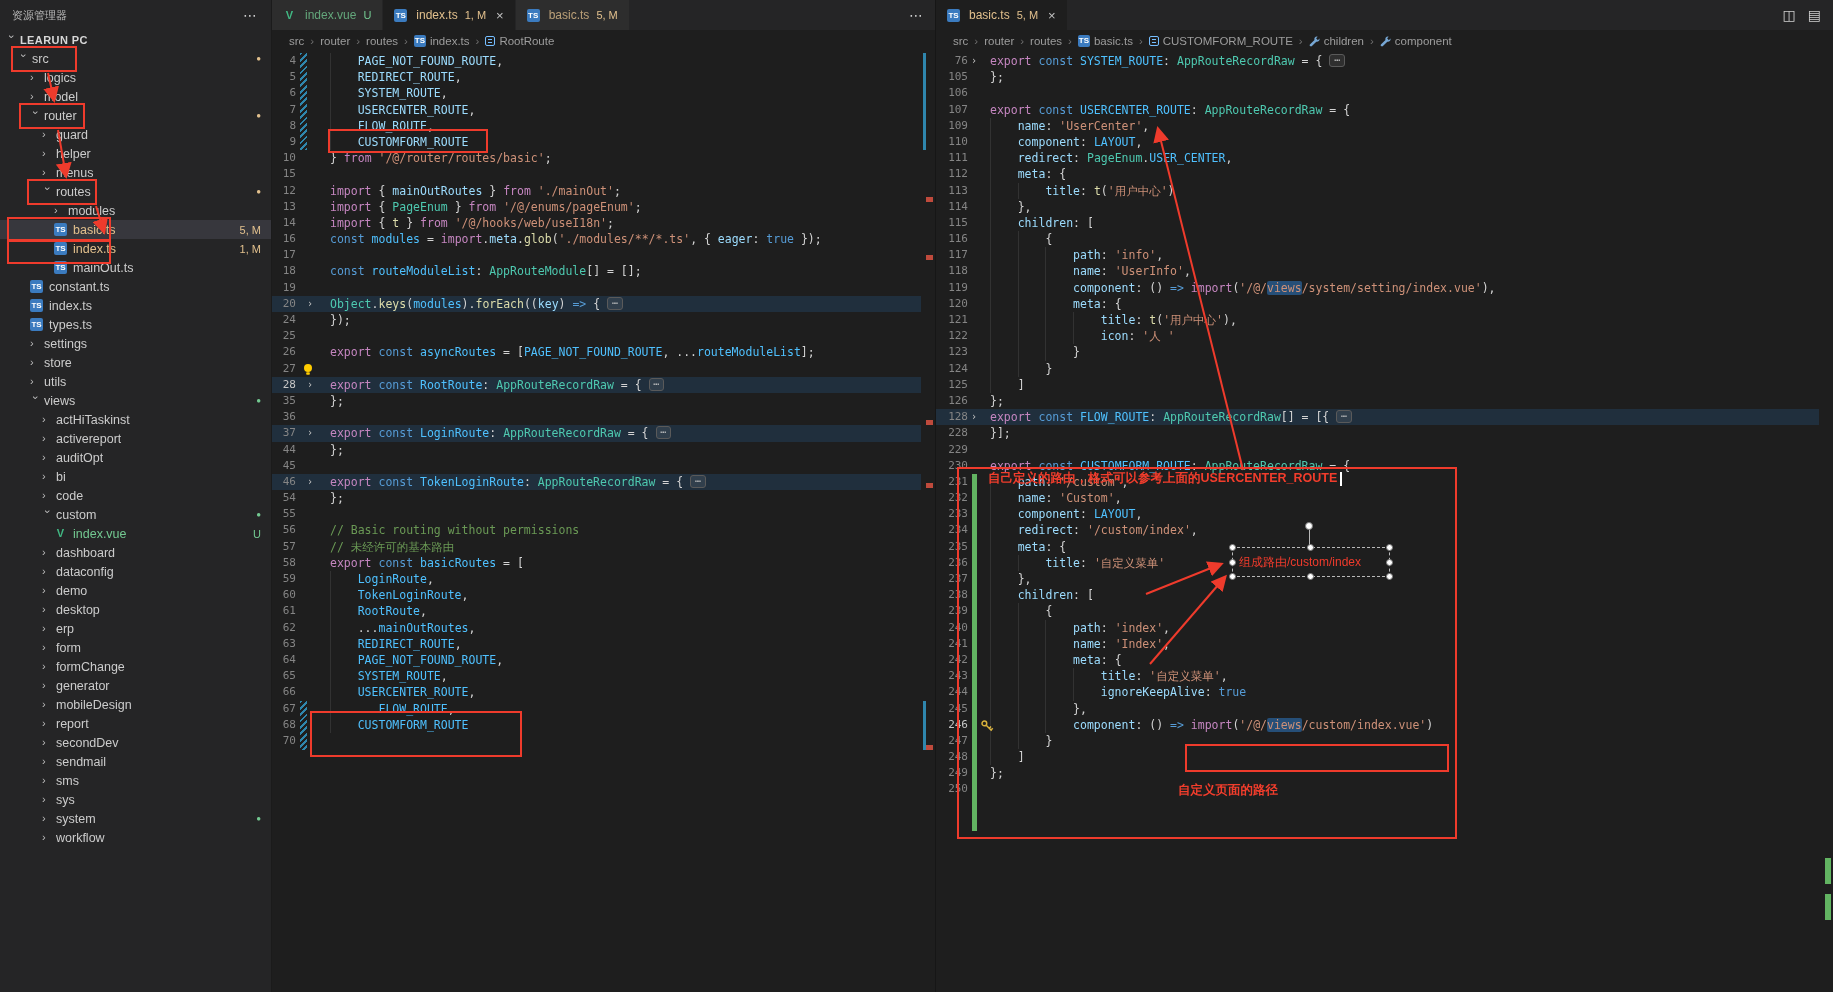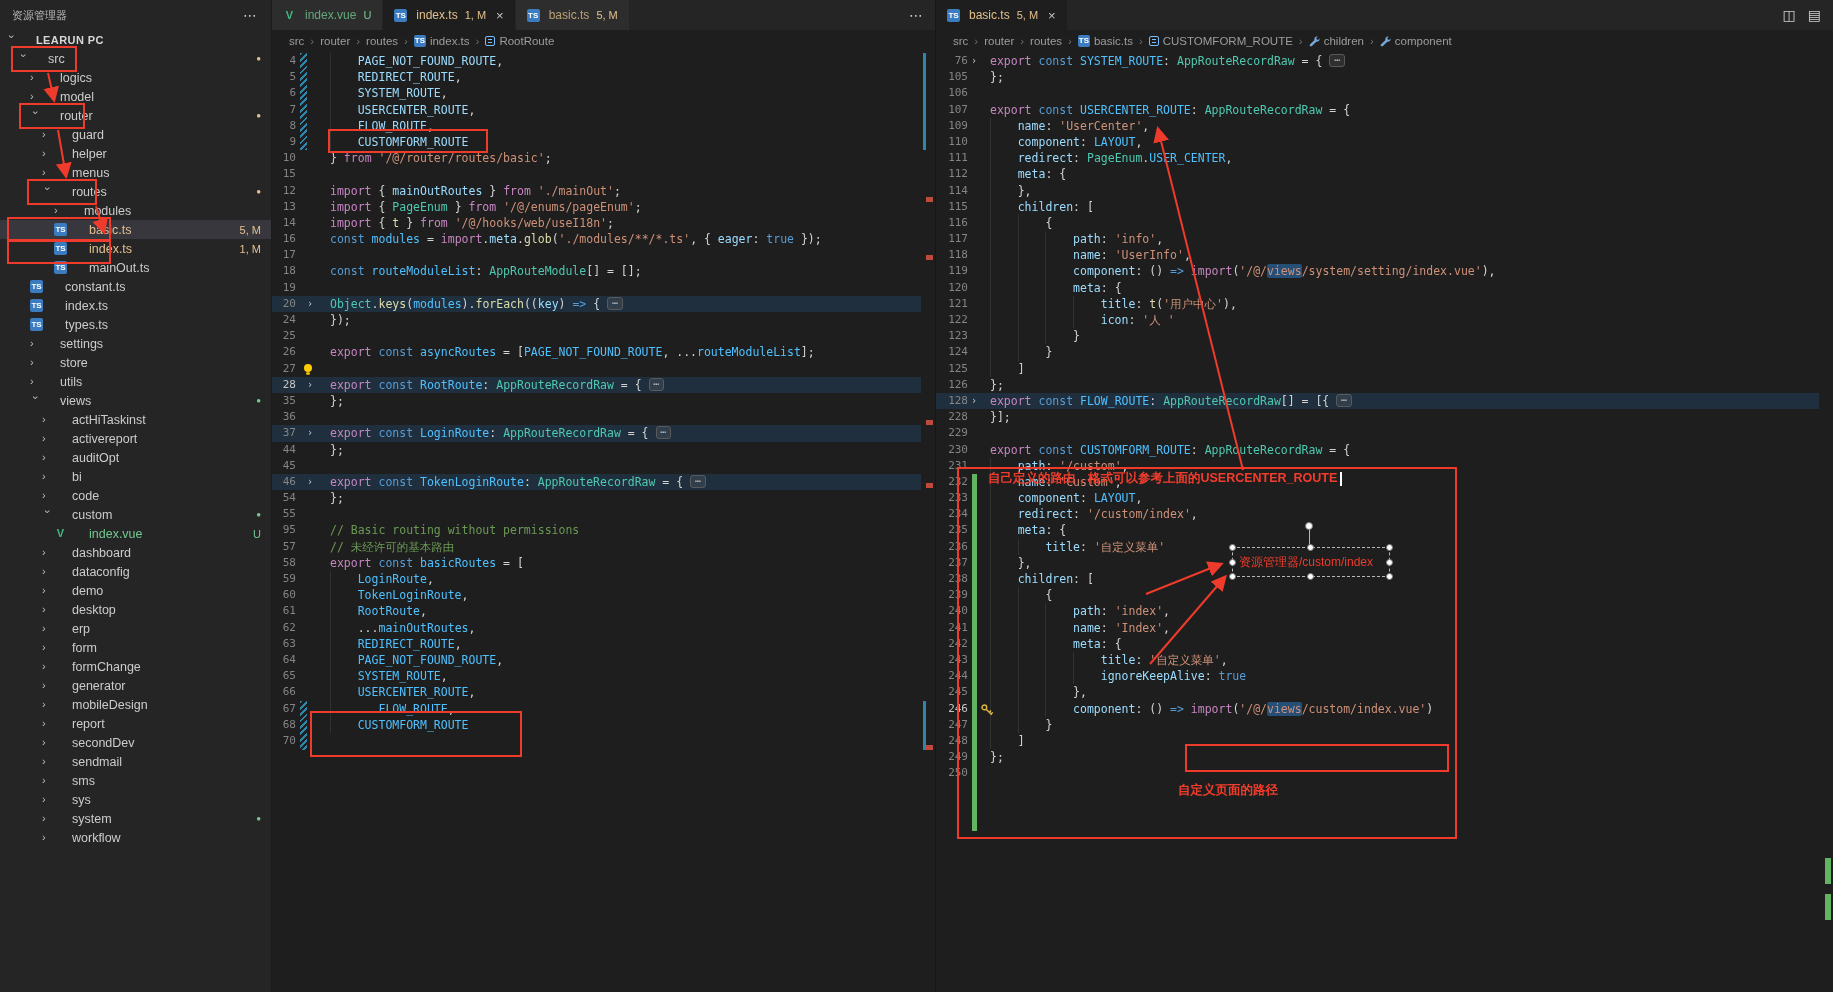--- a/index.html
+++ b/index.html
@@ -12,21 +12,21 @@
 .sb-header{height:30px;display:flex;align-items:center;padding:0 14px 0 12px;font-size:11px;color:#b8b8b8}
 .sb-more{margin-left:auto;color:#cfcfcf;font-size:14px;cursor:pointer}
 .tree{position:absolute;top:30px;left:0;right:0;bottom:0;overflow:hidden;font-size:12.5px}
 .trow{display:flex;align-items:center;height:19px;padding-right:10px;color:#cccccc;white-space:nowrap;cursor:pointer}
 .trow.sel{background:#37373d}
 .chev{display:inline-block;width:12px;flex:none;color:#bdbdbd;font-size:11px;line-height:1;transform-origin:45% 55%}
 .chev.exp{transform:rotate(90deg)}
 .tsbadge{flex:none;width:13px;height:13px;margin-right:4px;border-radius:2px;background:#3b7bbf;color:#fff;
   font-size:8px;font-weight:bold;line-height:13px;text-align:center;font-family:"Liberation Sans",sans-serif}
 .vuebadge{flex:none;width:13px;height:13px;margin-right:4px;color:#41b883;font-size:11px;font-weight:bold;line-height:13px;text-align:center}
-.tlabel{margin-left:18px;overflow:hidden;text-overflow:ellipsis}
+.tlabel{margin-left:2px;overflow:hidden;text-overflow:ellipsis}
 .tlabel.bold{font-weight:bold;font-size:11px;letter-spacing:.4px;color:#d8d8d8}
 .tbadge{margin-left:auto;font-size:11px}
 .tdot{margin-left:auto;font-size:8px;line-height:1}
 
 
 .group{position:absolute;top:0;height:100%;background:#1e1e1e}
 .group.mid{left:272px;width:663px}
 .group.rightg{left:935px;width:898px;border-left:1px solid #161616}
 .tabbar{height:30px;background:#252526;display:flex;align-items:stretch}
 .tabs{display:flex}
@@ -356,21 +356,21 @@
               </svg></span><span class="ct"></span></div>
           <div class="cl foldbg cur"><span class="ln">28</span><span class="fm chevfold">›</span><span class="ct"><span class="tk-kw">export</span><span class="tk-cb"> const</span><span class="tk-cvar"> RootRoute</span><span class="tk-pun">: </span><span class="tk-type">AppRouteRecordRaw</span><span class="tk-pun"> = {</span><span class="tk-fold">⋯</span></span></div>
           <div class="cl"><span class="ln">35</span><span class="fm"></span><span class="ct"><span class="tk-pun">};</span></span></div>
           <div class="cl"><span class="ln">36</span><span class="fm"></span><span class="ct"></span></div>
           <div class="cl foldbg"><span class="ln">37</span><span class="fm chevfold">›</span><span class="ct"><span class="tk-kw">export</span><span class="tk-cb"> const</span><span class="tk-cvar"> LoginRoute</span><span class="tk-pun">: </span><span class="tk-type">AppRouteRecordRaw</span><span class="tk-pun"> = {</span><span class="tk-fold">⋯</span></span></div>
           <div class="cl"><span class="ln">44</span><span class="fm"></span><span class="ct"><span class="tk-pun">};</span></span></div>
           <div class="cl"><span class="ln">45</span><span class="fm"></span><span class="ct"></span></div>
           <div class="cl foldbg"><span class="ln">46</span><span class="fm chevfold">›</span><span class="ct"><span class="tk-kw">export</span><span class="tk-cb"> const</span><span class="tk-cvar"> TokenLoginRoute</span><span class="tk-pun">: </span><span class="tk-type">AppRouteRecordRaw</span><span class="tk-pun"> = {</span><span class="tk-fold">⋯</span></span></div>
           <div class="cl"><span class="ln">54</span><span class="fm"></span><span class="ct"><span class="tk-pun">};</span></span></div>
           <div class="cl"><span class="ln">55</span><span class="fm"></span><span class="ct"></span></div>
-          <div class="cl"><span class="ln">95</span><span class="fm"></span><span class="ct"><span class="tk-com">// Basic routing without permissions</span></span></div>
+          <div class="cl"><span class="ln">56</span><span class="fm"></span><span class="ct"><span class="tk-com">// Basic routing without permissions</span></span></div>
           <div class="cl"><span class="ln">57</span><span class="fm"></span><span class="ct"><span class="tk-com">// 未经许可的基本路由</span></span></div>
           <div class="cl"><span class="ln">58</span><span class="fm"></span><span class="ct"><span class="tk-kw">export</span><span class="tk-cb"> const</span><span class="tk-cvar"> basicRoutes</span><span class="tk-pun"> = [</span></span></div>
           <div class="cl"><span class="ln">59</span><span class="fm"></span><span class="ct"><i class="guide" style="left: 0ch;"></i><span class="tk-cvar">    LoginRoute</span><span class="tk-pun">,</span></span></div>
           <div class="cl"><span class="ln">60</span><span class="fm"></span><span class="ct"><i class="guide" style="left: 0ch;"></i><span class="tk-cvar">    TokenLoginRoute</span><span class="tk-pun">,</span></span></div>
           <div class="cl"><span class="ln">61</span><span class="fm"></span><span class="ct"><i class="guide" style="left: 0ch;"></i><span class="tk-cvar">    RootRoute</span><span class="tk-pun">,</span></span></div>
           <div class="cl"><span class="ln">62</span><span class="fm"></span><span class="ct"><i class="guide" style="left: 0ch;"></i><span class="tk-pun">    ...</span><span class="tk-cvar">mainOutRoutes</span><span class="tk-pun">,</span></span></div>
           <div class="cl"><span class="ln">63</span><span class="fm"></span><span class="ct"><i class="guide" style="left: 0ch;"></i><span class="tk-cvar">    REDIRECT_ROUTE</span><span class="tk-pun">,</span></span></div>
           <div class="cl"><span class="ln">64</span><span class="fm"></span><span class="ct"><i class="guide" style="left: 0ch;"></i><span class="tk-cvar">    PAGE_NOT_FOUND_ROUTE</span><span class="tk-pun">,</span></span></div>
           <div class="cl"><span class="ln">65</span><span class="fm"></span><span class="ct"><i class="guide" style="left: 0ch;"></i><span class="tk-cvar">    SYSTEM_ROUTE</span><span class="tk-pun">,</span></span></div>
           <div class="cl"><span class="ln">66</span><span class="fm"></span><span class="ct"><i class="guide" style="left: 0ch;"></i><span class="tk-cvar">    USERCENTER_ROUTE</span><span class="tk-pun">,</span></span></div>
@@ -451,20 +451,21 @@
     <div class="editor rt-ed">
       <div class="lines" id="lines-right">
           <div class="cl"><span class="ln">76</span><span class="fm chevfold">›</span><span class="ct"><span class="tk-kw">export</span><span class="tk-cb"> const</span><span class="tk-cvar"> SYSTEM_ROUTE</span><span class="tk-pun">: </span><span class="tk-type">AppRouteRecordRaw</span><span class="tk-pun"> = {</span><span class="tk-fold">⋯</span></span></div>
           <div class="cl"><span class="ln">105</span><span class="fm"></span><span class="ct"><span class="tk-pun">};</span></span></div>
           <div class="cl"><span class="ln">106</span><span class="fm"></span><span class="ct"></span></div>
           <div class="cl"><span class="ln">107</span><span class="fm"></span><span class="ct"><span class="tk-kw">export</span><span class="tk-cb"> const</span><span class="tk-cvar"> USERCENTER_ROUTE</span><span class="tk-pun">: </span><span class="tk-type">AppRouteRecordRaw</span><span class="tk-pun"> = {</span></span></div>
           <div class="cl"><span class="ln">109</span><span class="fm"></span><span class="ct"><i class="guide" style="left: 0ch;"></i><span class="tk-var">    name</span><span class="tk-pun">: </span><span class="tk-str">'UserCenter'</span><span class="tk-pun">,</span></span></div>
           <div class="cl"><span class="ln">110</span><span class="fm"></span><span class="ct"><i class="guide" style="left: 0ch;"></i><span class="tk-var">    component</span><span class="tk-pun">: </span><span class="tk-cvar">LAYOUT</span><span class="tk-pun">,</span></span></div>
           <div class="cl"><span class="ln">111</span><span class="fm"></span><span class="ct"><i class="guide" style="left: 0ch;"></i><span class="tk-var">    redirect</span><span class="tk-pun">: </span><span class="tk-type">PageEnum</span><span class="tk-pun">.</span><span class="tk-cvar">USER_CENTER</span><span class="tk-pun">,</span></span></div>
           <div class="cl"><span class="ln">112</span><span class="fm"></span><span class="ct"><i class="guide" style="left: 0ch;"></i><span class="tk-var">    meta</span><span class="tk-pun">: {</span></span></div>
+          <div class="cl"><span class="ln">113</span><span class="fm"></span><span class="ct"><i class="guide" style="left: 0ch;"></i><i class="guide" style="left: 4ch;"></i><span class="tk-var">        title</span><span class="tk-pun">: </span><span class="tk-fn">t</span><span class="tk-pun">(</span><span class="tk-str">'用户中心'</span><span class="tk-pun">)</span></span></div>
           <div class="cl"><span class="ln">114</span><span class="fm"></span><span class="ct"><i class="guide" style="left: 0ch;"></i><span class="tk-pun">    },</span></span></div>
           <div class="cl"><span class="ln">115</span><span class="fm"></span><span class="ct"><i class="guide" style="left: 0ch;"></i><span class="tk-var">    children</span><span class="tk-pun">: [</span></span></div>
           <div class="cl"><span class="ln">116</span><span class="fm"></span><span class="ct"><i class="guide" style="left: 0ch;"></i><i class="guide" style="left: 4ch;"></i><span class="tk-pun">        {</span></span></div>
           <div class="cl"><span class="ln">117</span><span class="fm"></span><span class="ct"><i class="guide" style="left: 0ch;"></i><i class="guide" style="left: 4ch;"></i><i class="guide" style="left: 8ch;"></i><span class="tk-var">            path</span><span class="tk-pun">: </span><span class="tk-str">'info'</span><span class="tk-pun">,</span></span></div>
           <div class="cl"><span class="ln">118</span><span class="fm"></span><span class="ct"><i class="guide" style="left: 0ch;"></i><i class="guide" style="left: 4ch;"></i><i class="guide" style="left: 8ch;"></i><span class="tk-var">            name</span><span class="tk-pun">: </span><span class="tk-str">'UserInfo'</span><span class="tk-pun">,</span></span></div>
           <div class="cl"><span class="ln">119</span><span class="fm"></span><span class="ct"><i class="guide" style="left: 0ch;"></i><i class="guide" style="left: 4ch;"></i><i class="guide" style="left: 8ch;"></i><span class="tk-var">            component</span><span class="tk-pun">: () </span><span class="tk-cb">=&gt;</span><span class="tk-pun"> </span><span class="tk-kw">import</span><span class="tk-pun">(</span><span class="tk-str">'/@/</span><span class="tk-strhl">views</span><span class="tk-str">/system/setting/index.vue'</span><span class="tk-pun">),</span></span></div>
           <div class="cl"><span class="ln">120</span><span class="fm"></span><span class="ct"><i class="guide" style="left: 0ch;"></i><i class="guide" style="left: 4ch;"></i><i class="guide" style="left: 8ch;"></i><span class="tk-var">            meta</span><span class="tk-pun">: {</span></span></div>
           <div class="cl"><span class="ln">121</span><span class="fm"></span><span class="ct"><i class="guide" style="left: 0ch;"></i><i class="guide" style="left: 4ch;"></i><i class="guide" style="left: 8ch;"></i><i class="guide" style="left: 12ch;"></i><span class="tk-var">                title</span><span class="tk-pun">: </span><span class="tk-fn">t</span><span class="tk-pun">(</span><span class="tk-str">'用户中心'</span><span class="tk-pun">),</span></span></div>
           <div class="cl"><span class="ln">122</span><span class="fm"></span><span class="ct"><i class="guide" style="left: 0ch;"></i><i class="guide" style="left: 4ch;"></i><i class="guide" style="left: 8ch;"></i><i class="guide" style="left: 12ch;"></i><span class="tk-var">                icon</span><span class="tk-pun">: </span><span class="tk-str">'人 '</span></span></div>
           <div class="cl"><span class="ln">123</span><span class="fm"></span><span class="ct"><i class="guide" style="left: 0ch;"></i><i class="guide" style="left: 4ch;"></i><i class="guide" style="left: 8ch;"></i><span class="tk-pun">            }</span></span></div>
@@ -531,21 +532,21 @@
       <line x1="1150" y1="664" x2="1225" y2="577" marker-end="url(#arh)"></line>
     </g>
   </svg>
 
   <div class="anno-note" style="left:988px;top:470px;height:17px">
     <span>自己定义的路由，格式可以参考上面的USERCENTER_ROUTE</span>
     <span class="caret"></span>
   </div>
 
   <div class="anno-label">
-    <span>资源管理器/custom/index</span>
+    <span>组成路由/custom/index</span>
     <i class="hd" style="left:-4px;top:-4px"></i>
       <i class="hd" style="left:74px;top:-4px"></i>
       <i class="hd" style="right:-4px;top:-4px"></i>
     <i class="hd" style="left:-4px;top:11px"></i>
       <i class="hd" style="right:-4px;top:11px"></i>
     <i class="hd" style="left:-4px;bottom:-4px"></i>
       <i class="hd" style="left:74px;bottom:-4px"></i>
       <i class="hd" style="right:-4px;bottom:-4px"></i>
     <i class="rstem"></i>
       <i class="rdot"></i>

